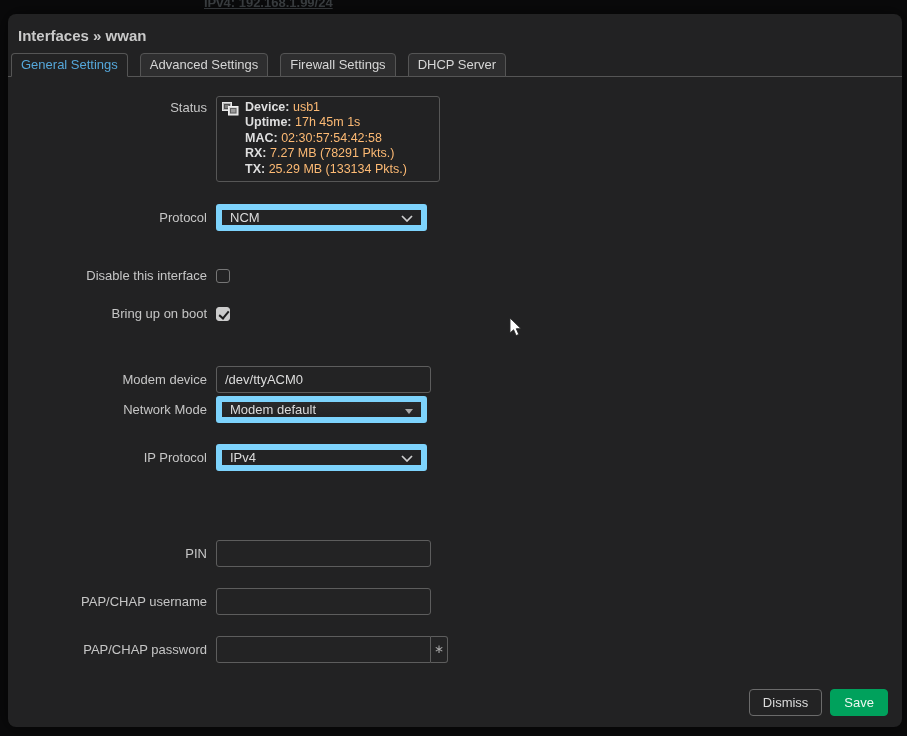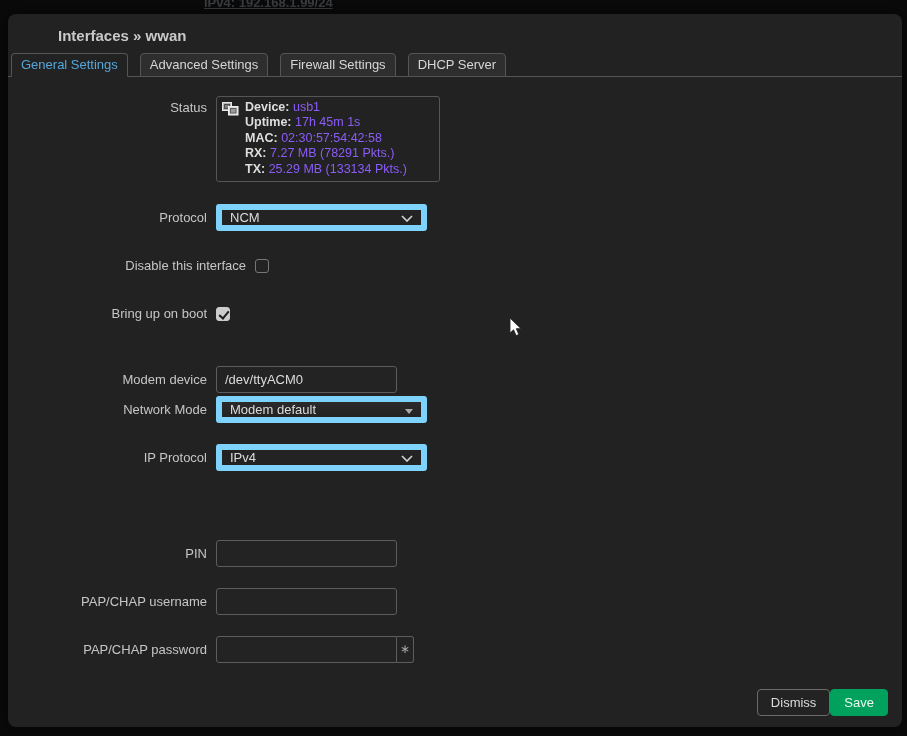--- a/index.html
+++ b/index.html
@@ -23,21 +23,21 @@
   .modal {
     position:absolute; left:8px; top:14px;
     width:894px; height:713px;
     background:#222223;
     border-radius:8px;
     box-shadow:0 0 18px rgba(0,0,0,.6);
     z-index:1;
   }
   .modal-title {
     position:absolute; left:10px; top:13px;
-    font-size:15px; font-weight:bold; color:#c9c9c9;margin-left:40px;
+    font-size:15px; font-weight:bold; color:#c9c9c9;
   }
 
   
   .tabbar {
     position:absolute; left:0; top:39px; width:100%;
     border-bottom:1px solid #555;
     padding-left:3px;
     display:flex; gap:12px; align-items:flex-end;
   }
   .tab {
@@ -67,25 +67,25 @@
   .status-box {
     position:relative;
     width:224px; min-height:86px;
     border:1px solid #565656; border-radius:3px;
     background:#222223;
     padding:3px 5px 4px 28px;
     font-size:12.5px; line-height:15.4px;
   }
   .status-box .dev-icon { position:absolute; left:5px; top:5px; }
   .status-box .k { font-weight:bold; color:#dedede; }
-  .status-box .v { color:#8b5cf6; }
+  .status-box .v { color:#fdba74; }
 
   
   .txt {
-    height:27px; width:181px;
+    height:27px; width:215px;
     background:#232324; border:1px solid #5d5d5d; border-radius:3px;
     color:#dcdcdc; font-family:"Liberation Sans", sans-serif; font-size:13px;
     padding:0 8px; outline:none;
   }
 
   
   .sel {
     height:27px; width:211px;
     background:#232324; border:6px solid #7dd3fc; border-radius:3px;
     color:#dcdcdc; font-size:13px;
@@ -117,41 +117,41 @@
     border:1px solid #5d5d5d; border-left:none;
     border-radius:0 3px 3px 0;
     background:#232324; color:#a9a9a9;
     font-size:12px; line-height:25px; text-align:center;
     cursor:pointer;
   }
 
   
   .footer {
     position:absolute; top:675px; right:14px;
-    display:flex; gap:0;
+    display:flex; gap:8px;
   }
   .btn {
     height:27px; font-size:13px; border-radius:4px; cursor:pointer;
     font-family:"Liberation Sans", sans-serif;
   }
   .btn-dismiss {
     padding:0 13px;
     background:#232324; border:1px solid #6b6b6b; color:#dcdcdc;
   }
   .btn-save {
     padding:0 13px;
     background:#00a15c; border:1px solid #00a15c; color:#eef7f1;
   }
 
   .cursor { position:absolute; left:509px; top:317px; z-index:5; pointer-events:none; }
 
   
   .r-status   { top:82px;  }
   .r-protocol { top:190px; }
-  .r-disable  { top:238px;padding-left:39px; }
+  .r-disable  { top:248px; }
   .r-bringup  { top:286px; }
   .r-modem    { top:352px; }
   .r-network  { top:382px; }
   .r-ip       { top:430px; }
   .r-apn      { top:478px; }
   .r-pin      { top:526px; }
   .r-user     { top:574px; }
   .r-pass     { top:622px; }
 </style>
 </head>

